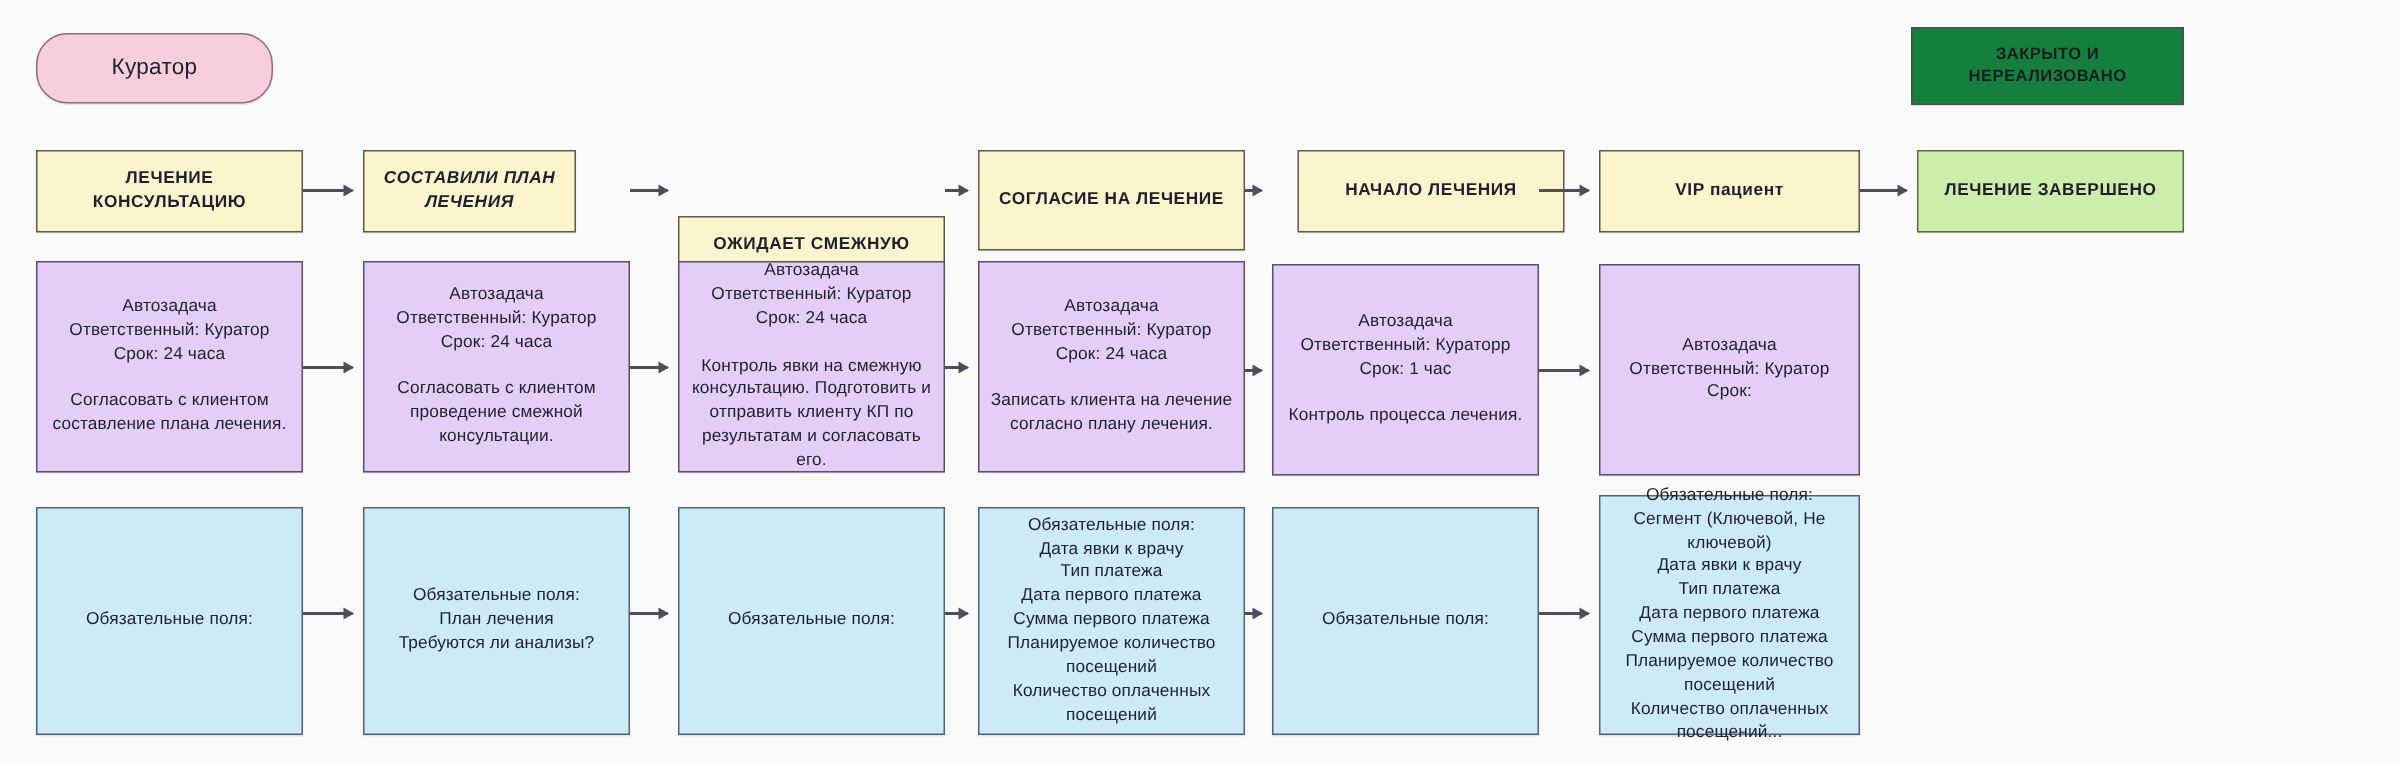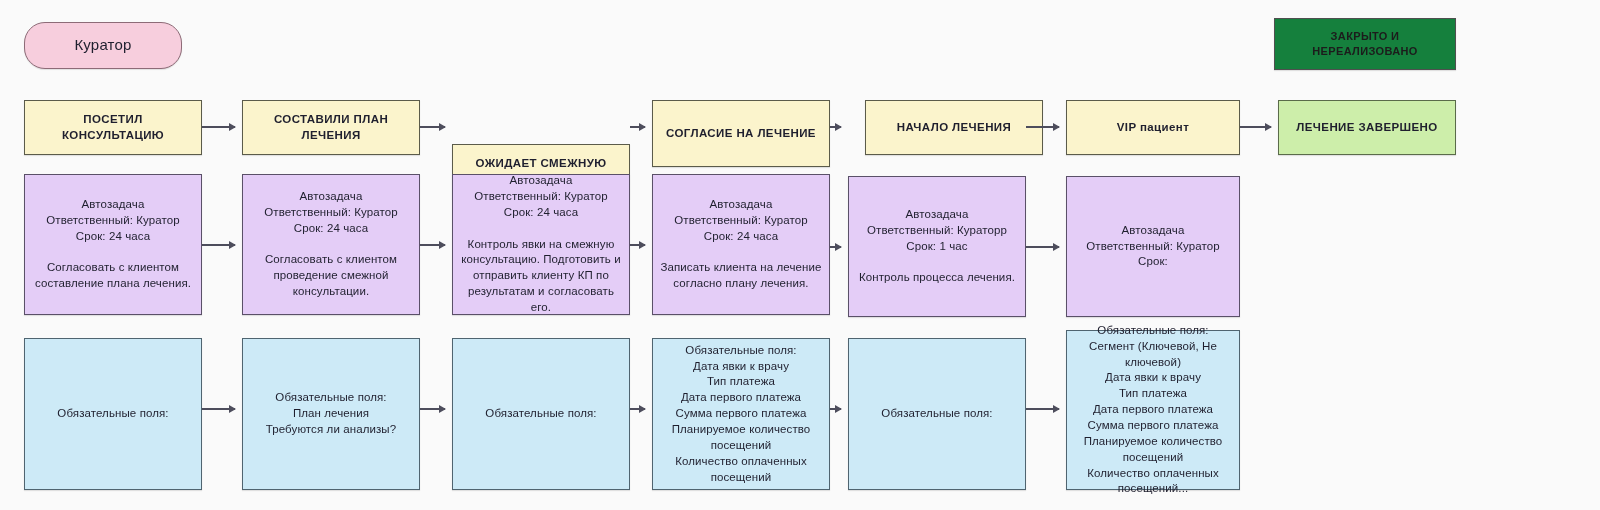--- a/index.html
+++ b/index.html
@@ -118,24 +118,24 @@
 
   <div class="node role" style="left:24px; top:22px; width:158px; height:47px;border-radius:21px;">
     <span class="txt">Куратор</span>
   </div>
 
   <div class="node closed" style="left:1274px; top:18px; width:182px; height:52px;">
     <span class="txt">ЗАКРЫТО И НЕРЕАЛИЗОВАНО</span>
   </div>
 
   <div class="node status" style="left:24px; top:100px; width:178px; height:55px;">
-    <span class="txt">ПОСЕТИЛ КОНСУЛЬТАЦИЮ</span>
-  </div>
-
-  <div class="node status" style="left:242px; top:100px; width:178px; height:55px;">
+    <span class="txt">ЛЕЧЕНИЕ КОНСУЛЬТАЦИЮ</span>
+  </div>
+
+  <div class="node status" style="left:242px; top:100px; width:142px; height:55px;font-style:italic;">
     <span class="txt">СОСТАВИЛИ ПЛАН ЛЕЧЕНИЯ</span>
   </div>
 
   <div class="node status" style="left:452px; top:100px; width:178px; height:55px;margin-top:44px;">
     <span class="txt">ОЖИДАЕТ СМЕЖНУЮ
 КОНСУЛЬТАЦИЮ</span>
   </div>
 
   <div class="node status" style="left:652px; top:100px; width:178px; height:67px;">
     <span class="txt">СОГЛАСИЕ НА ЛЕЧЕНИЕ</span>

